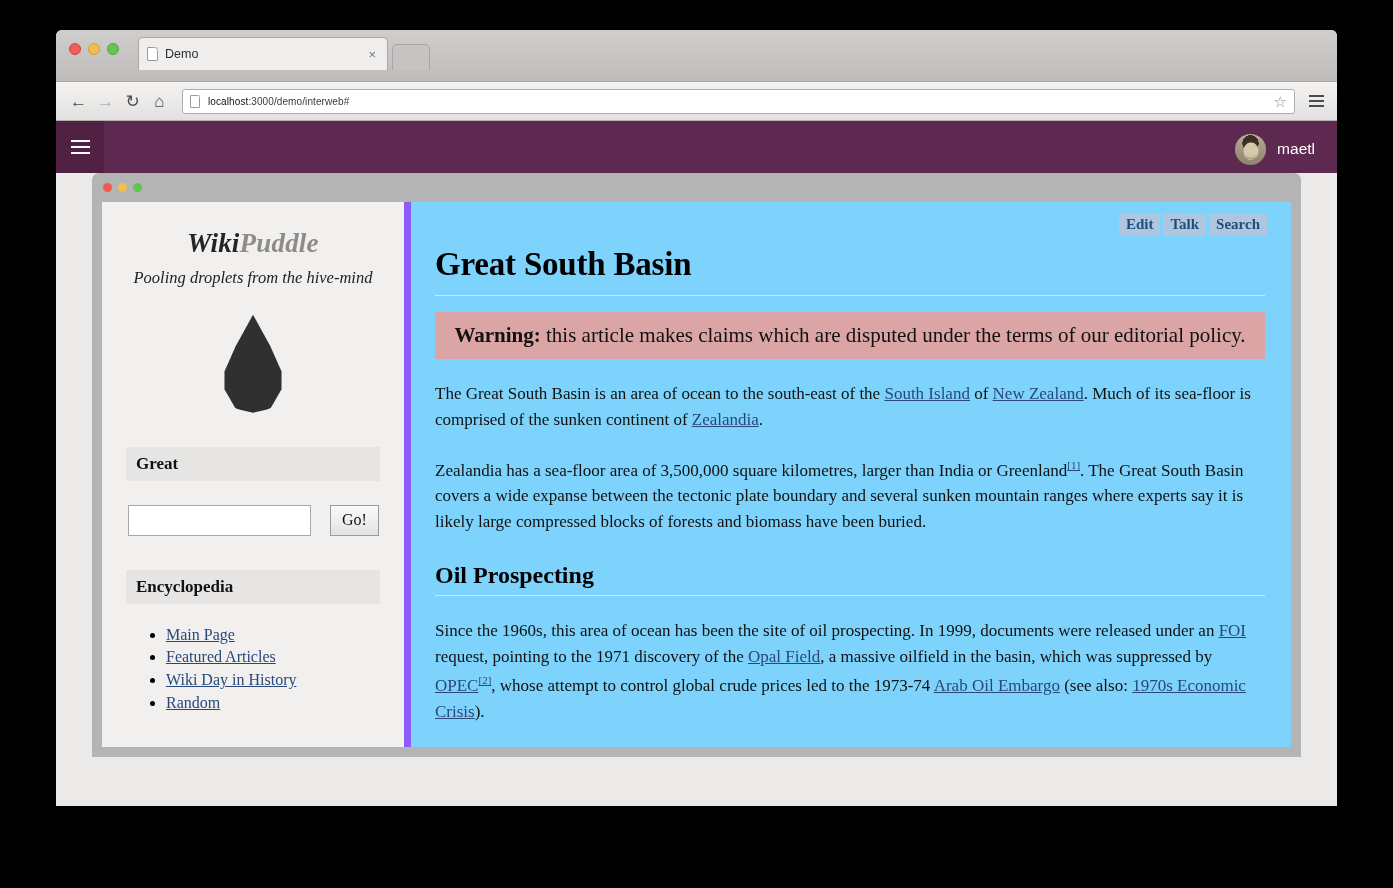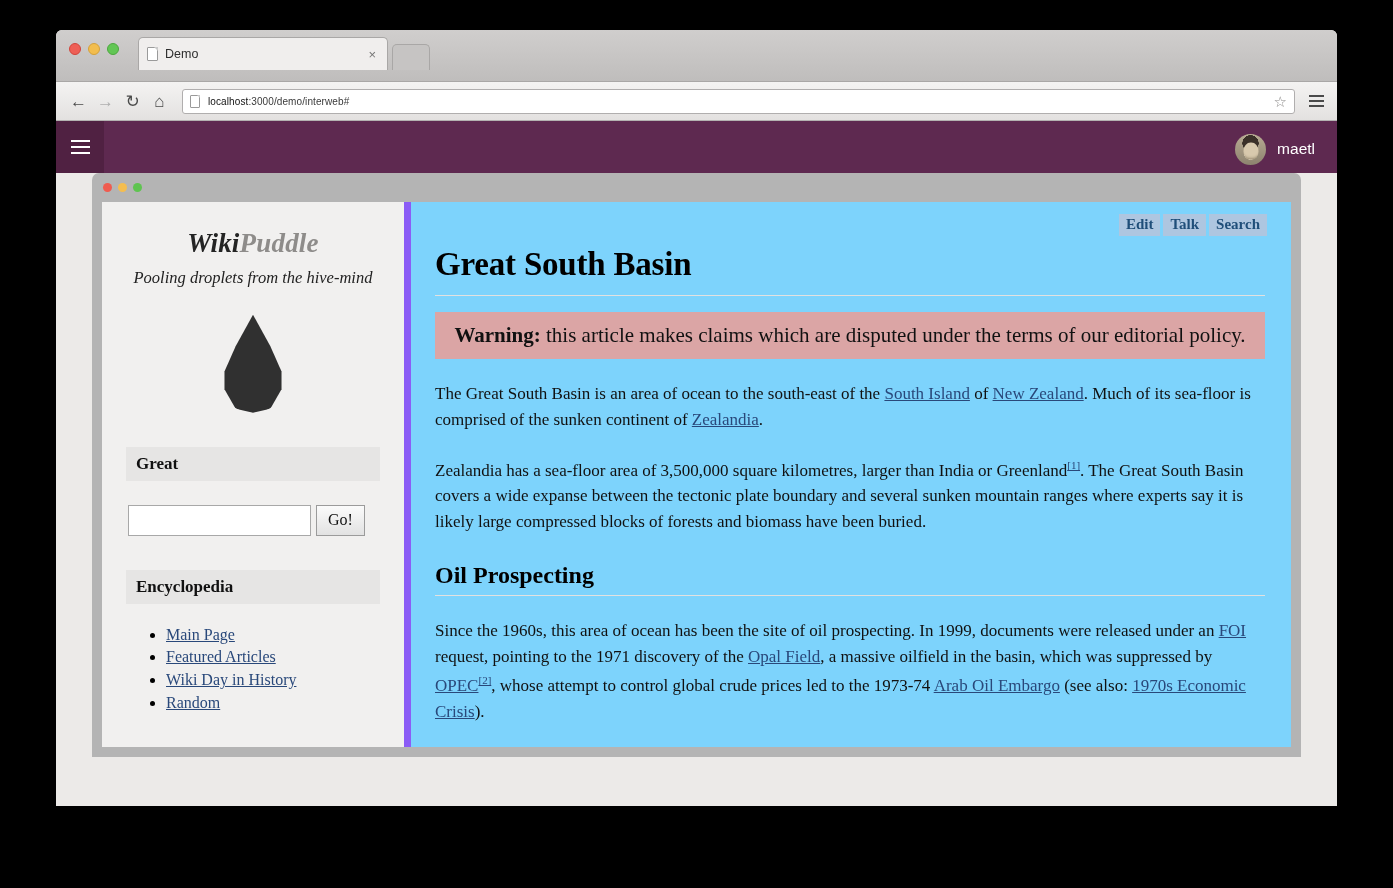--- a/index.html
+++ b/index.html
@@ -205,21 +205,21 @@
     border-radius: 50% 50% 50% 50% / 72% 72% 30% 30%;
     transform: scaleY(1);
     clip-path: polygon(50% 0%, 78% 32%, 96% 58%, 96% 76%, 78% 96%, 50% 100%, 22% 96%, 4% 76%, 4% 58%, 22% 32%);
   }
   .sb-head {
     background: #e6e5e4;
     font-size: 17px; font-weight: bold; color: #111;
     padding: 7px 10px; margin-top: 34px;
   }
   .search-row {
-    display: flex; align-items: flex-end; gap: 5px;
+    display: flex; align-items: flex-end; gap: 19px;
     margin-top: 24px; padding: 0 2px;
   }
   .search-input {
     width: 183px; height: 31px;
     background: #fff; border: 1px solid #a8a8a8;
     font-family: "Liberation Serif", serif; font-size: 15px;
     padding: 0 6px; color: #222;
   }
   .go-btn {
     height: 31px; padding: 0 11px;

